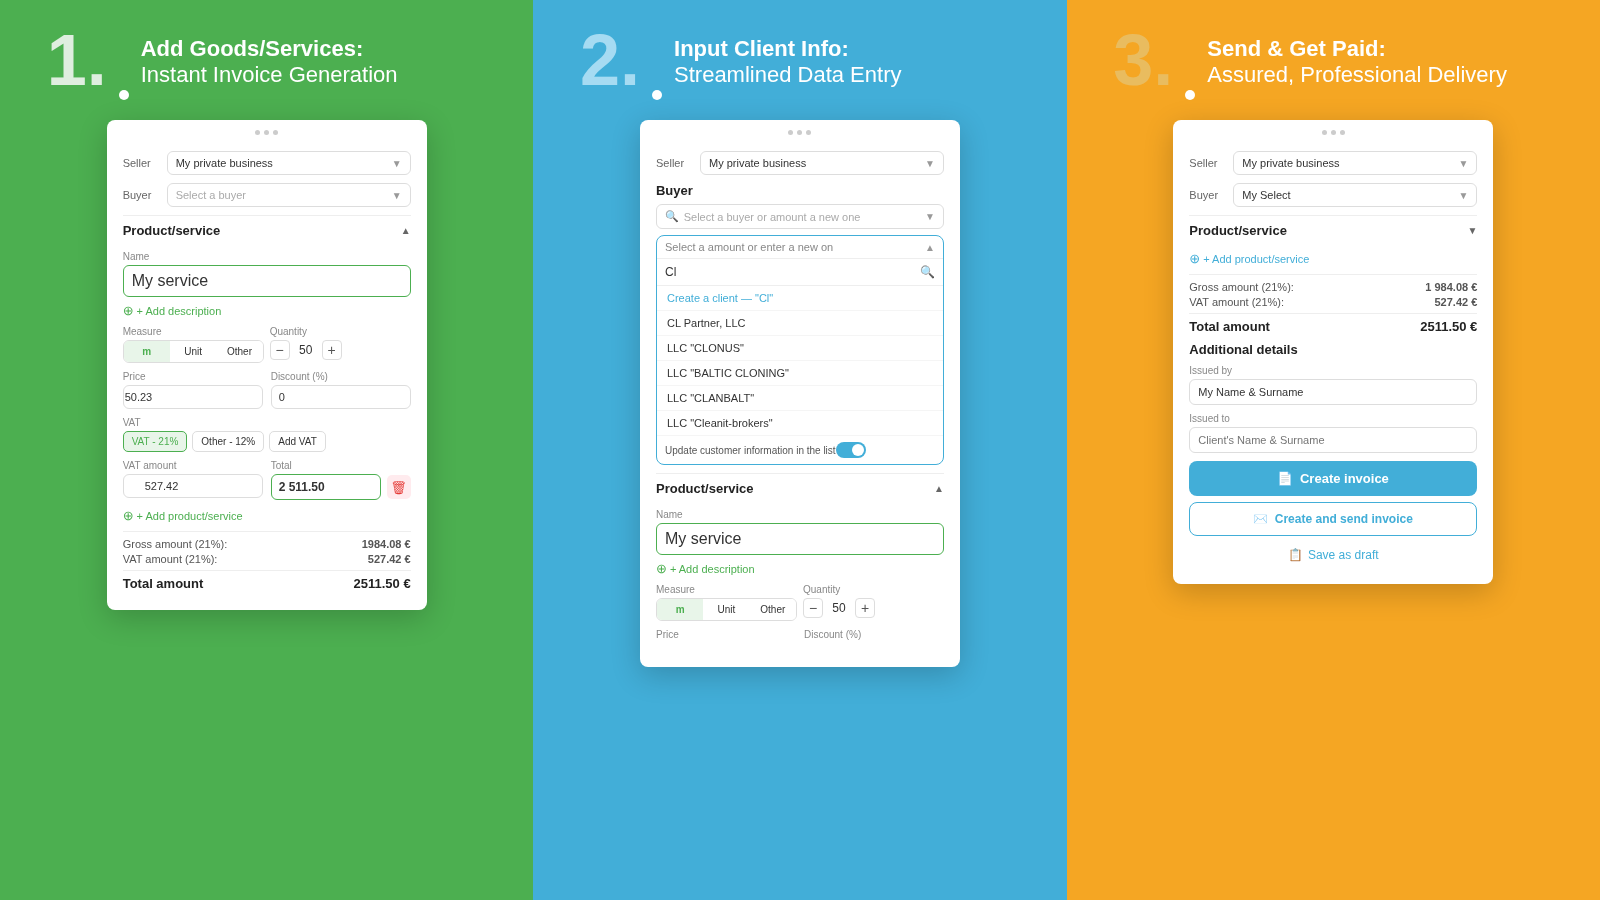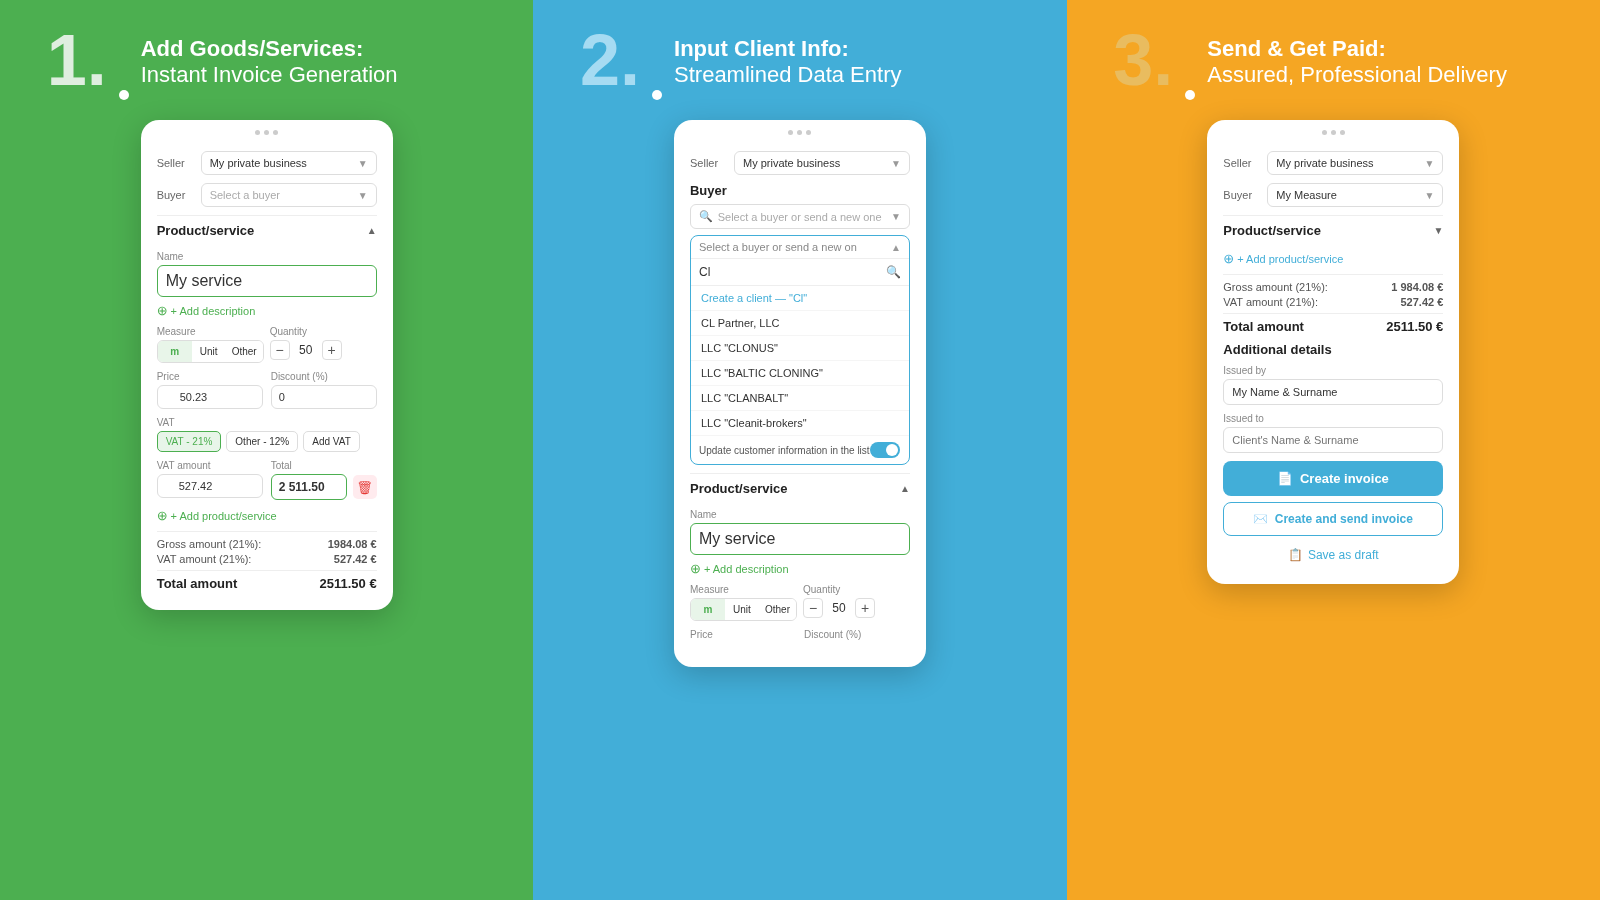--- a/index.html
+++ b/index.html
@@ -64,22 +64,22 @@
     .step-title-normal {
       font-size: 22px;
       font-weight: 400;
       color: white;
       line-height: 1.2;
     }
 
     
     .phone {
       background: white;
-      border-radius: 18px;
-      width: 252px;
+      border-radius: 8px;
+      width: 320px;
       box-shadow: 0 8px 30px rgba(0,0,0,0.2);
       overflow: hidden;
       flex-shrink: 0;
     }
     .phone-top-bar {
       display: flex;
       justify-content: center;
       padding: 10px 0 6px;
       gap: 4px;
     }
@@ -535,21 +535,21 @@
             <span class="qty-value">50</span>
             <div class="qty-btn">+</div>
           </div>
         </div>
       </div>
 
       
       <div class="two-col">
         <div class="col-half">
           <div class="field-label">Price</div>
-          <input class="col-half" style="width: 100%; border: 1px solid rgb(221, 221, 221); border-radius: 6px; padding: 5px 22px; font-size: 11px;" value="50.23" type="text">
+          <input class="col-half" style="width: 100%; border: 1px solid rgb(221, 221, 221); border-radius: 6px; padding: 5px 1px; font-size: 11px;" value="50.23" type="text">
         </div>
         <div class="col-half">
           <div class="field-label">Discount (%)</div>
           <input style="width: 100%; border: 1px solid rgb(221, 221, 221); border-radius: 6px; padding: 5px 7px; font-size: 11px;" value="0" type="text">
         </div>
       </div>
 
       
       <div class="vat-section">
         <div class="field-label">VAT</div>
@@ -623,27 +623,27 @@
           <span style="font-size:11px;color:#333;">My private business</span>
           <span class="chevron-icon">▼</span>
         </div>
       </div>
 
       
       <div class="buyer-section">
         <div class="buyer-label">Buyer</div>
         <div class="search-select-row" style="margin-bottom:6px;">
           <span class="search-icon-sm">🔍</span>
-          <span class="search-select-text">Select a buyer or send a new one</span>
+          <span class="search-select-text">Select a buyer or amount a new one</span>
           <span class="chevron-icon">▼</span>
         </div>
 
         <div class="dropdown-box">
           <div class="dropdown-search-row">
-            <span class="dropdown-search-label">Select a buyer or send a new on</span>
+            <span class="dropdown-search-label">Select a amount or enter a new on</span>
             <span class="chevron-icon">▲</span>
           </div>
           <div class="dropdown-input-row">
             <input type="text" value="Cl" style="border: none; outline: none; font-size: 12px; color: rgb(51, 51, 51); flex: 1 1 0%;">
             <span class="search-icon-blue">🔍</span>
           </div>
           <div class="dropdown-item create">Create a client — "Cl"</div>
           <div class="dropdown-item">CL Partner, LLC</div>
           <div class="dropdown-item">LLC "CLONUS"</div>
           <div class="dropdown-item">LLC "BALTIC CLONING"</div>
@@ -727,21 +727,21 @@
         <span class="form-label">Seller</span>
         <div class="form-select-row">
           <span style="font-size:11px;color:#333;">My private business</span>
           <span class="chevron-icon">▼</span>
         </div>
       </div>
 
       <div class="form-row">
         <span class="form-label">Buyer</span>
         <div class="form-select-row">
-          <span style="font-size:11px;color:#333;">My Measure</span>
+          <span style="font-size:11px;color:#333;">My Select</span>
           <span class="chevron-icon">▼</span>
         </div>
       </div>
 
       <div class="section-header">
         <span class="section-title">Product/service</span>
         <span class="section-chevron">▼</span>
       </div>
 
       <div class="add-link">

